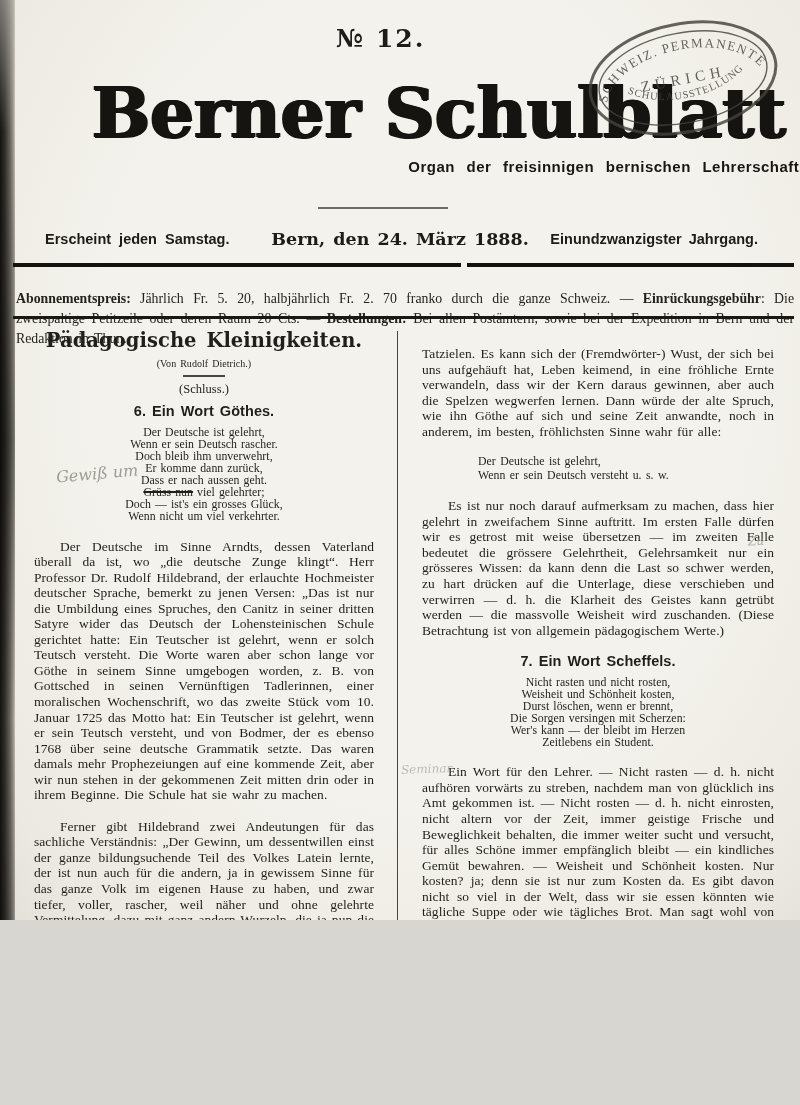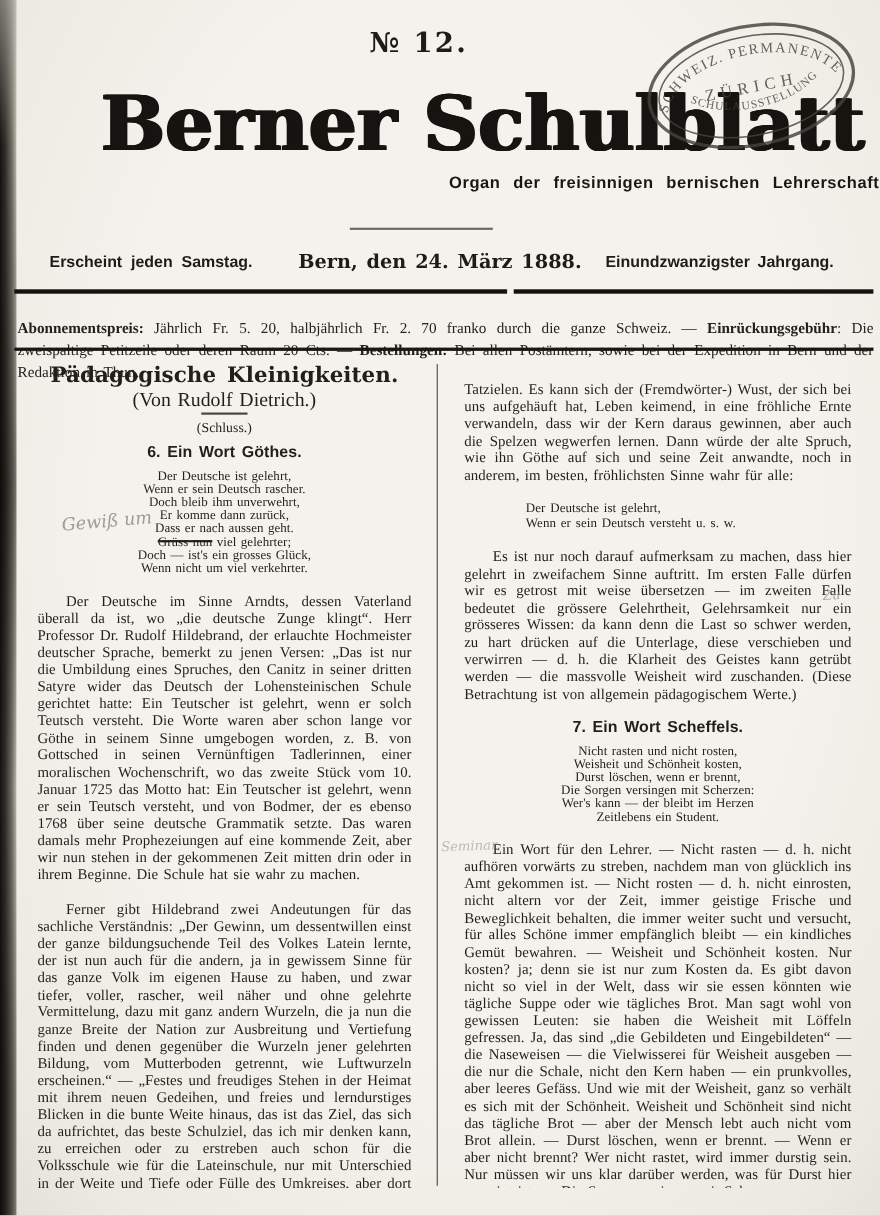--- a/index.html
+++ b/index.html
@@ -1,17 +1,17 @@
 <!DOCTYPE html>
 <html><head>
 <meta charset="utf-8">
 <style>
   html,body{margin:0;padding:0;background:#d8d6d0;}
   .page{
-    position:relative;width:800px;height:1105px;margin:0 auto;overflow:hidden;
+    position:relative;width:800px;height:920px;margin:0 auto;overflow:hidden;
     background:radial-gradient(ellipse at 52% 42%, #f4f2ec 55%, #ece9e2 88%, #e3e0d8 100%);
     color:#1e1c18;
     font-family:"Liberation Serif", serif;
   }
   .binding{
     position:absolute;left:0;top:0;width:15px;height:1105px;
     background:linear-gradient(90deg,#14120f 0%,#35322d 35%,#6b675f 68%,#a5a198 92%,#c9c6bd 100%);
   }
   .binding:after{
     content:"";position:absolute;inset:0;
@@ -45,21 +45,21 @@
     position:absolute;left:16px;top:275px;width:778px;
     font-size:13.8px;line-height:20px;text-align:justify;word-spacing:2px;color:#24221d;
   }
   .rule-mid{position:absolute;left:13px;top:316px;width:781px;height:2.6px;background:#1a1815;}
   .col-divider{position:absolute;left:397px;top:331px;width:1.2px;height:747px;background:#4a463f;}
   .col{position:absolute;top:330px;overflow:hidden;font-size:13.5px;line-height:15.55px;
        text-align:justify;word-spacing:1.4px;letter-spacing:.05px;color:#211f1a;}
   .col-left{left:18px;width:372px;height:750px;}
   .col-right{left:406px;width:384px;height:750px;}
   .art-title{font-family:"DejaVu Serif",serif;font-weight:bold;font-size:19.5px;text-align:center;margin:3px 0 7px 0;word-spacing:3px;}
-  .byline{font-size:18px;text-align:center;margin:0 0 3px 0;}
+  .byline{font-size:10px;text-align:center;margin:0 0 3px 0;}
   .mini-rule{width:42px;height:1.6px;background:#4a463f;margin:4px auto 5px auto;}
   .schluss{font-size:12.5px;text-align:center;margin:3px 0 6px 0;}
   .sec-head{font-family:"Liberation Sans",sans-serif;font-weight:bold;font-size:14.5px;text-align:center;margin:7px 0 6px 0;word-spacing:2px;}
   .poem{font-size:11.8px;line-height:12.1px;text-align:center;margin:0 0 6px 0;word-spacing:1px;}
   .quote-block{font-size:11.8px;line-height:13.5px;text-align:left;margin:3px 0 4px 72px;}
   .para{text-indent:26px;margin:16px;}
   .para.noindent{text-indent:0;}
   .struck{text-decoration:line-through;text-decoration-thickness:1.5px;}
   .pencil{
     position:absolute;font-family:"DejaVu Serif",serif;font-style:italic;color:#8f8d85;

